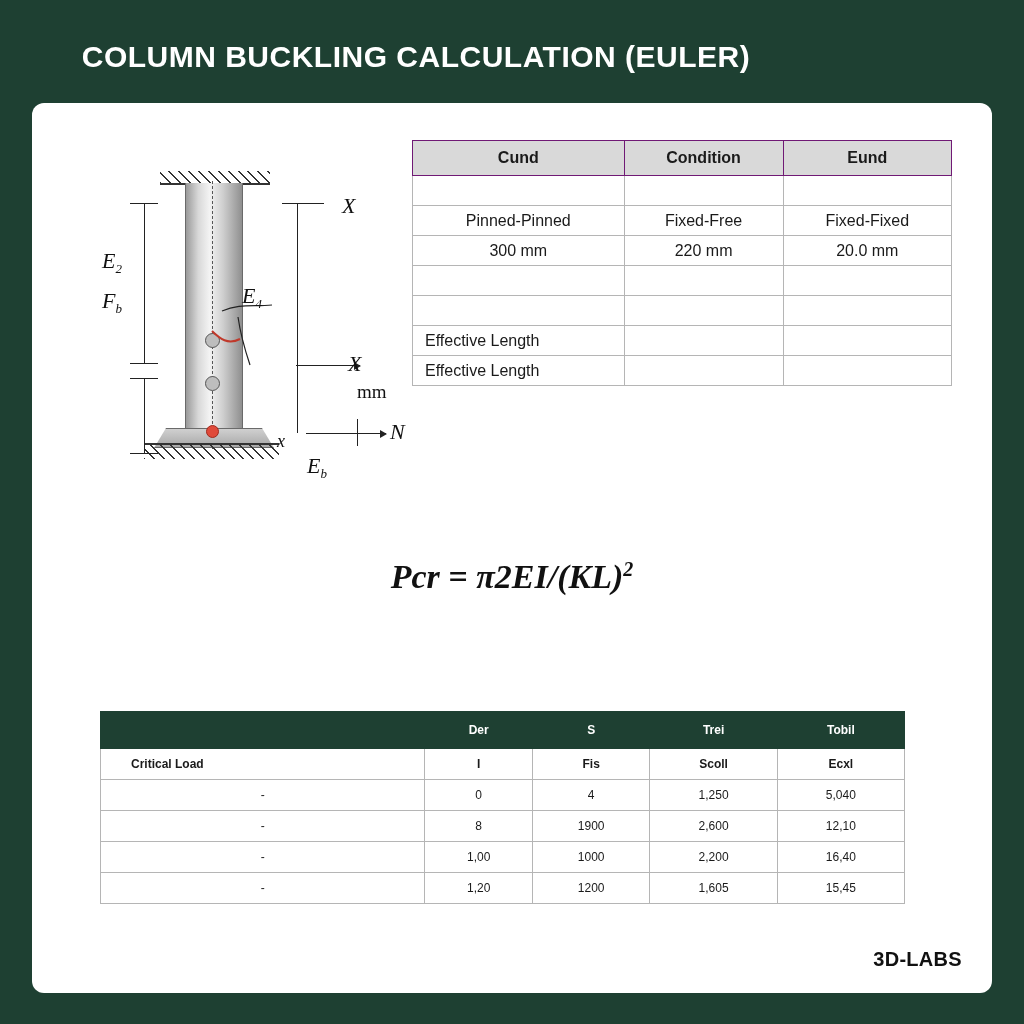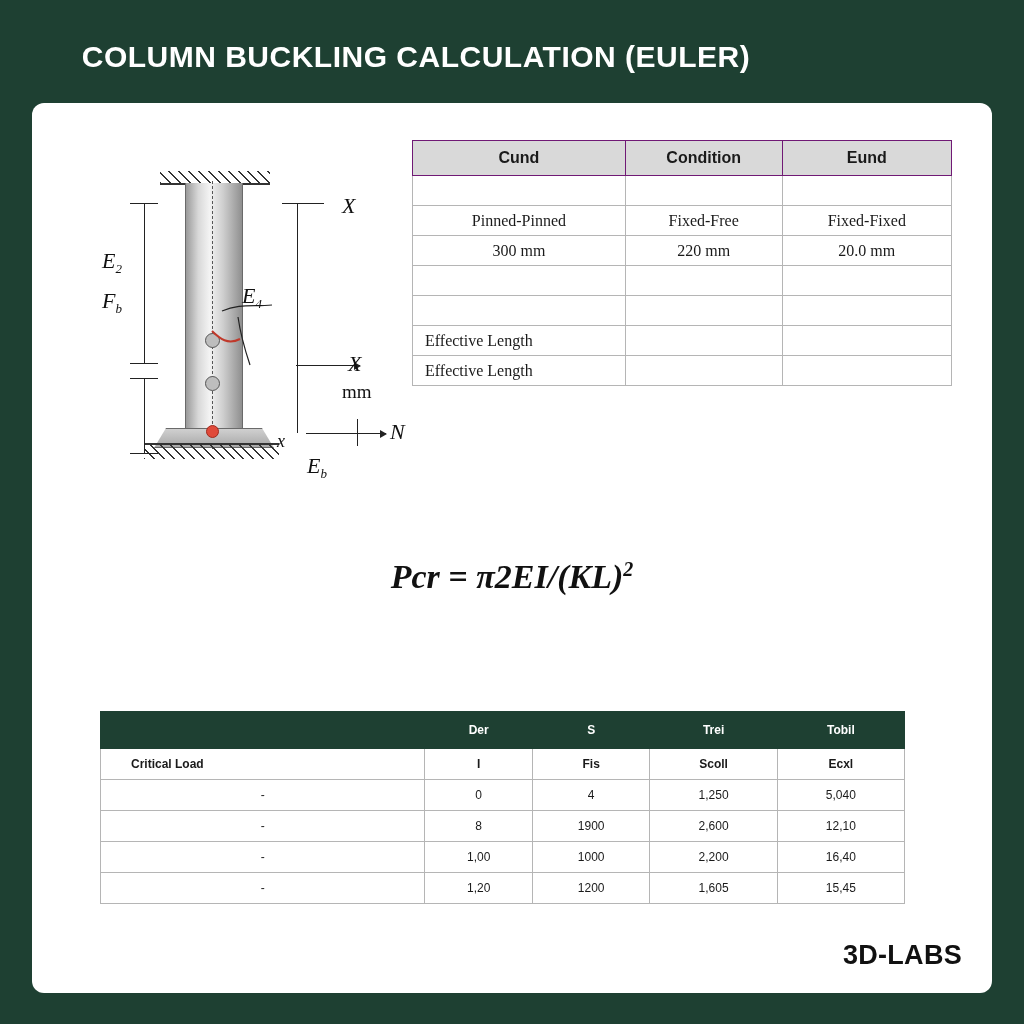--- a/index.html
+++ b/index.html
@@ -159,21 +159,21 @@
     font-style: italic;
     font-size: 22px;
     color: #111;
   }
   .lbl sub { font-size: 13px; font-style: italic; }
   .lblE2 { left: 0px; top: 115px; }
   .lblFb { left: 0px; top: 155px; }
   .lblE4 { left: 140px; top: 150px; }
   .lblX1 { left: 240px; top: 60px; }
   .lblX2 { left: 246px; top: 218px; }
-  .lblmm { left: 240px; top: 248px; font-style: normal; font-size: 19px; }
+  .lblmm { left: 255px; top: 248px; font-style: normal; font-size: 19px; }
   .lblx { left: 175px; top: 298px; font-size: 18px; }
   .lblEb { left: 205px; top: 320px; }
   .lblN { left: 288px; top: 286px; font-size: 22px; }
 
   
   .table-top {
     position: absolute;
     left: 380px;
     top: 37px;
     width: 540px;
@@ -187,21 +187,20 @@
     font-weight: bold;
     height: 32px;
     text-align: center;
     font-size: 16px;
   }
   .table-top td {
     border: 1px solid #b5b5b5;
     height: 29px;
     text-align: center;
     padding: 0 14px;
-    font-family: Liberation Serif, serif;
   }
   .table-top td.lefty { text-align: left; padding-left: 12px; margin-top: 12px; }
 
   
   .formula {
     position: absolute;
     left: 0;
     top: 455px;
     width: 960px;
     text-align: center;
@@ -244,21 +243,21 @@
     text-align: left;
     padding-left: 30px;
     font-weight: bold;
   }
   .table-bottom tr.labelrow td { font-weight: bold; }
 
   .brand {
     position: absolute;
     right: 30px;
     bottom: 22px;
-    font-size: 27px;
+    font-size: 20px;
     font-weight: bold;
     color: #111;
     letter-spacing: 0.3px;
   }
 </style>
 </head>
 <body>
 
 <div class="page">
 

